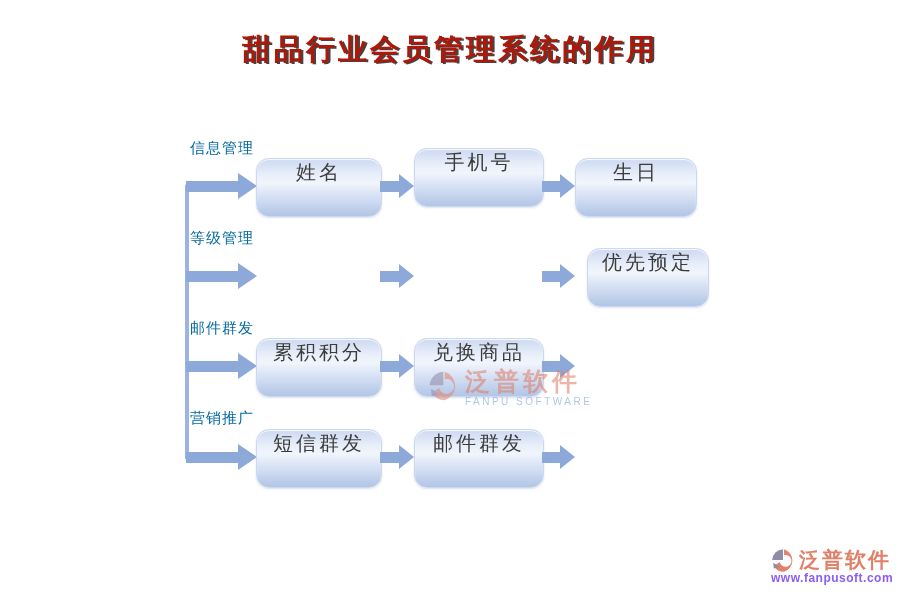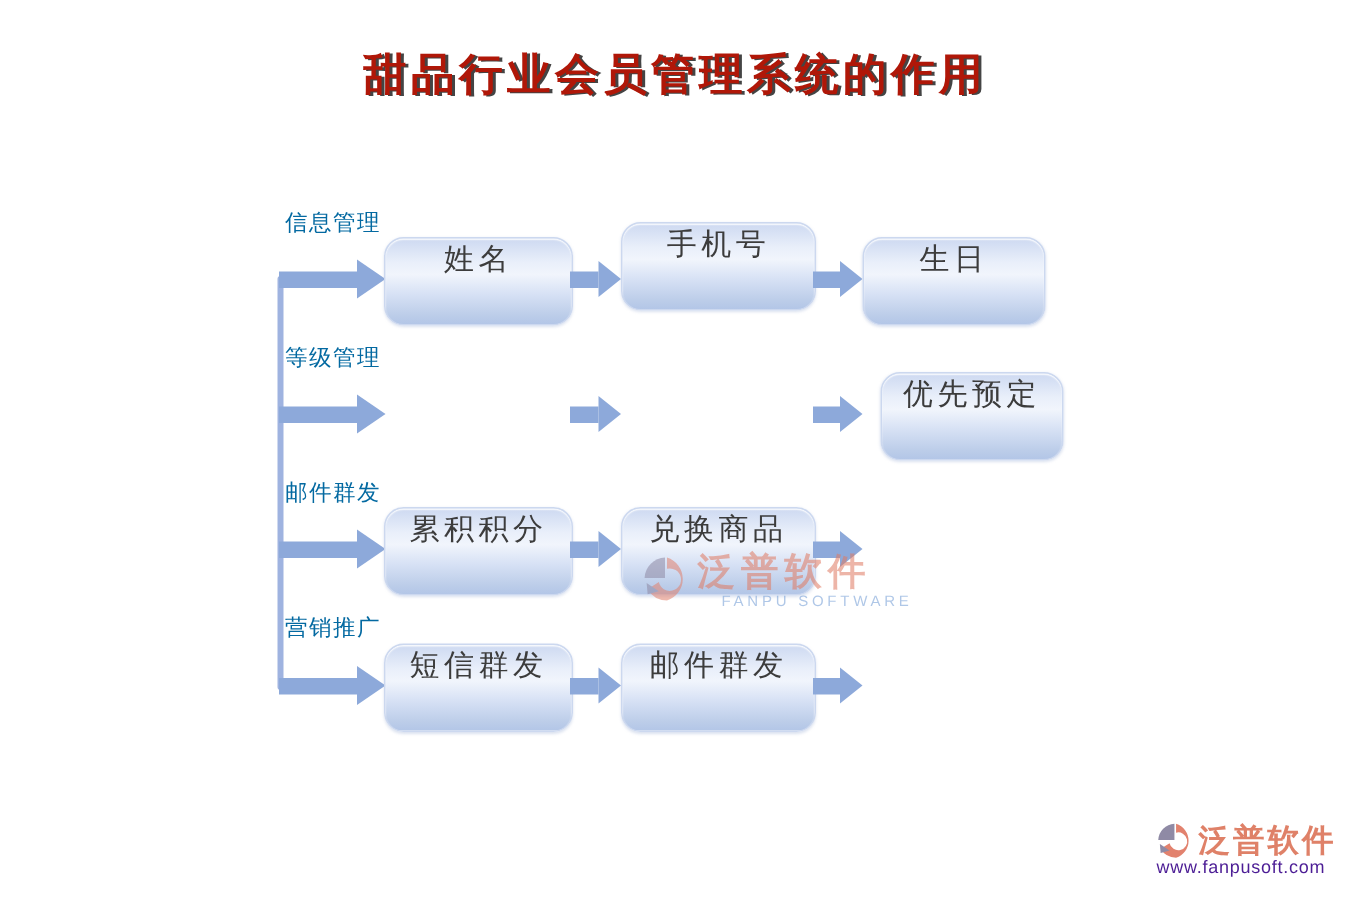--- a/index.html
+++ b/index.html
@@ -31,28 +31,28 @@
   .arrow.main{height:26px;}
   .arrow.main .head{border-top-width:13px;border-bottom-width:13px;border-left-width:19px;}
   .arrow.sm{height:24px;}
   .watermark{
     position:absolute;left:427px;top:369px;display:flex;align-items:flex-start;gap:4px;
     opacity:0.55;z-index:6;pointer-events:none;
   }
   .watermark .mark{width:34px;height:34px;}
   .wm-text{display:flex;flex-direction:column;}
   .wm-brand{font-family:"Liberation Serif",serif;font-size:25px;font-weight:bold;color:#e07a62;line-height:1.05;letter-spacing:4px;}
-  .wm-sub{font-size:10px;color:#6f9ad4;letter-spacing:2.5px;margin-top:1px;font-family:"Liberation Sans",sans-serif;margin-left:16px;}
+  .wm-sub{font-size:10px;color:#6f9ad4;letter-spacing:2.5px;margin-top:1px;font-family:"Liberation Sans",sans-serif;}
   .site-logo-icon{position:absolute;left:770px;top:547px;width:27px;height:27px;}
   .site-logo-brand{
     position:absolute;left:799px;top:546px;font-family:"Liberation Serif",serif;
     font-size:21px;font-weight:bold;color:#df8168;letter-spacing:2px;
   }
   .site-logo-url{
-    position:absolute;left:771px;top:571px;font-size:12px;font-weight:normal;color:#4c1d95;
+    position:absolute;left:771px;top:571px;font-size:12px;font-weight:bold;color:#8b5cf6;
     font-family:"Liberation Sans",sans-serif;letter-spacing:0.5px;
   }
 </style>
 </head>
 <body>
 
 <div class="canvas">
 
   <div class="page-title">甜品行业会员管理系统的作用</div>
 

